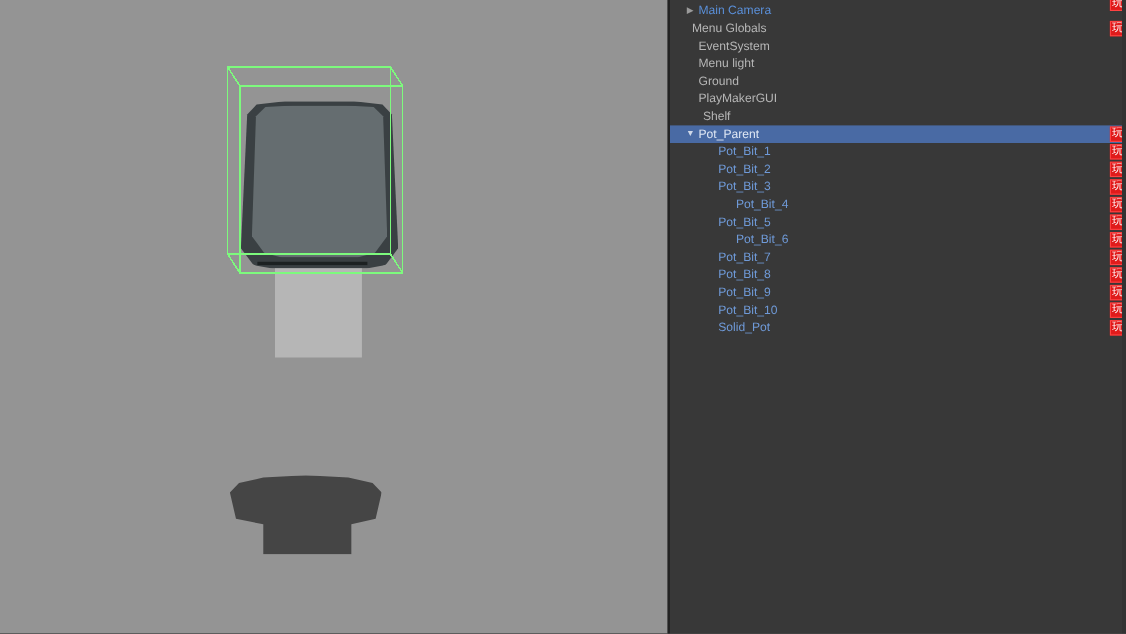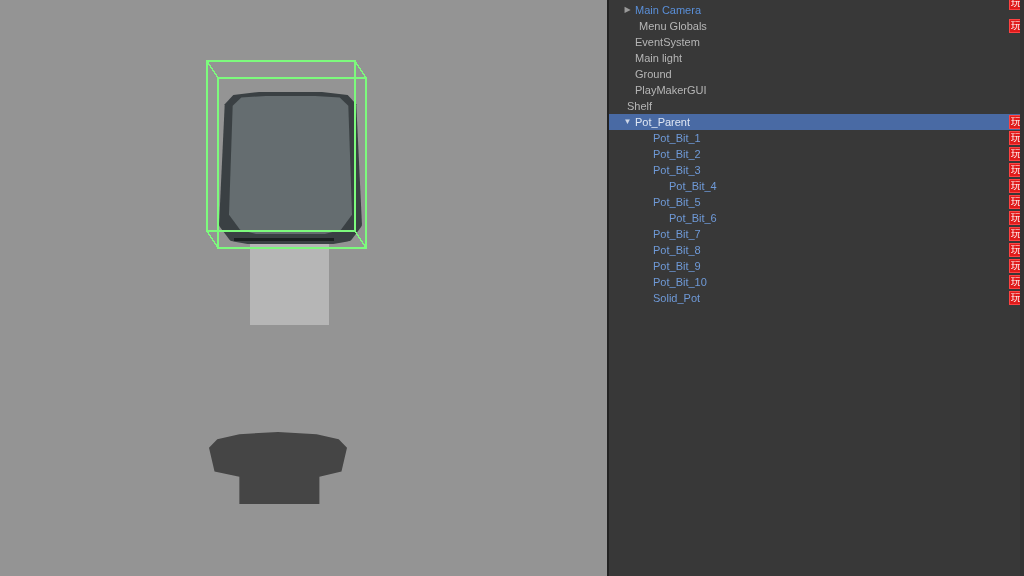--- a/index.html
+++ b/index.html
@@ -207,37 +207,37 @@
   </div>
 
   <div id="hierarchy-panel">
     <div id="hierarchy-list">
         <div class="h-row prefab">
           <span class="twisty" style="left: 12px;">▶</span>
           <span class="h-label" style="left: 26px;">Main Camera</span>
           <span class="pm-badge clipped">玩</span>
         </div>
         <div class="h-row normal">
-          <span class="h-label" style="left: 30px;">Menu Globals</span>
+          <span class="h-label" style="left: 20px;">Menu Globals</span>
           <span class="pm-badge">玩</span>
         </div>
         <div class="h-row normal">
           <span class="h-label" style="left: 26px;">EventSystem</span>
         </div>
         <div class="h-row normal">
-          <span class="h-label" style="left: 26px;">Main light</span>
+          <span class="h-label" style="left: 26px;">Menu light</span>
         </div>
         <div class="h-row normal">
           <span class="h-label" style="left: 26px;">Ground</span>
         </div>
         <div class="h-row normal">
           <span class="h-label" style="left: 26px;">PlayMakerGUI</span>
         </div>
         <div class="h-row normal">
-          <span class="h-label" style="left: 18px;">Shelf</span>
+          <span class="h-label" style="left: 30px;">Shelf</span>
         </div>
         <div class="h-row prefab selected">
           <span class="twisty" style="left: 12px;">▼</span>
           <span class="h-label" style="left: 26px;">Pot_Parent</span>
           <span class="pm-badge">玩</span>
         </div>
         <div class="h-row child">
           <span class="h-label" style="left: 44px;">Pot_Bit_1</span>
           <span class="pm-badge">玩</span>
         </div>

